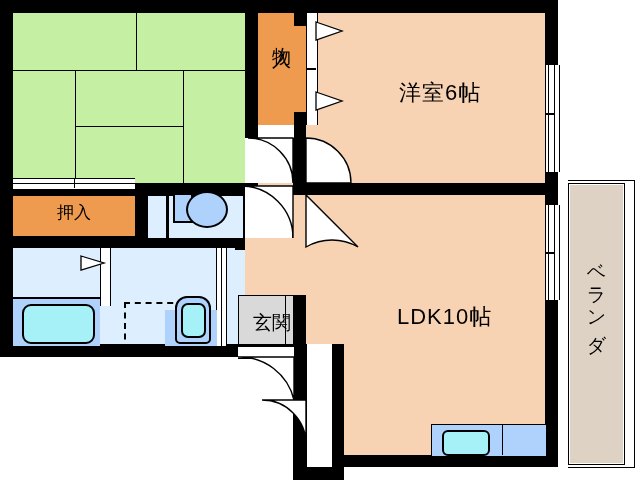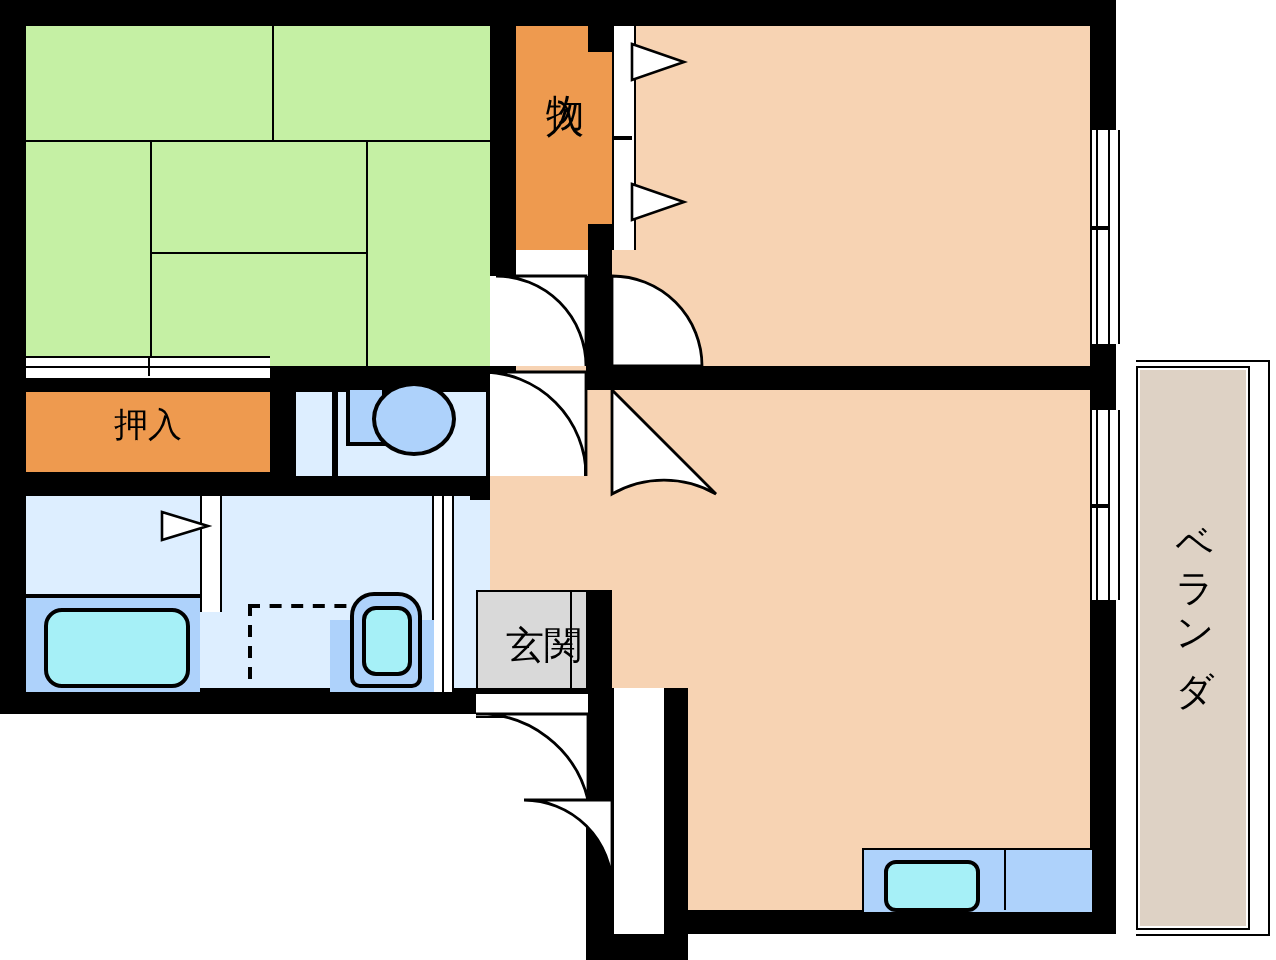--- a/index.html
+++ b/index.html
@@ -183,21 +183,23 @@
 
     <path d="M 306 400 L 306 444 A 44 44 0 0 0 262 400 Z" fill="#ffffff" stroke="#000" stroke-width="1.4"></path>
 
     <path d="M 81 256 L 104 263 L 81 270 Z" fill="#ffffff" stroke="#000" stroke-width="1.3"></path>
 
     <path d="M 316 22 L 342 31 L 316 40 Z" fill="#ffffff" stroke="#000" stroke-width="1.3"></path>
     <path d="M 316 92 L 342 101 L 316 110 Z" fill="#ffffff" stroke="#000" stroke-width="1.3"></path>
   </svg>
 
 
-
+  <div class="lbl lbl-h" style="left:399px;top:78px;">洋室6帖</div>
+
+  <div class="lbl lbl-h" style="left:397px;top:302px;">LDK10帖</div>
 
   <div class="lbl lbl-s" style="left:57px;top:201px;">押入</div>
 
   <div class="lbl lbl-v" style="left:271px;top:32px;">物入</div>
 
   <div class="lbl lbl-g" style="left:253px;top:310px;">玄関</div>
 
   <div class="lbl lbl-v" style="left:586px;top:250px;">ベランダ</div>
 
 </div>

